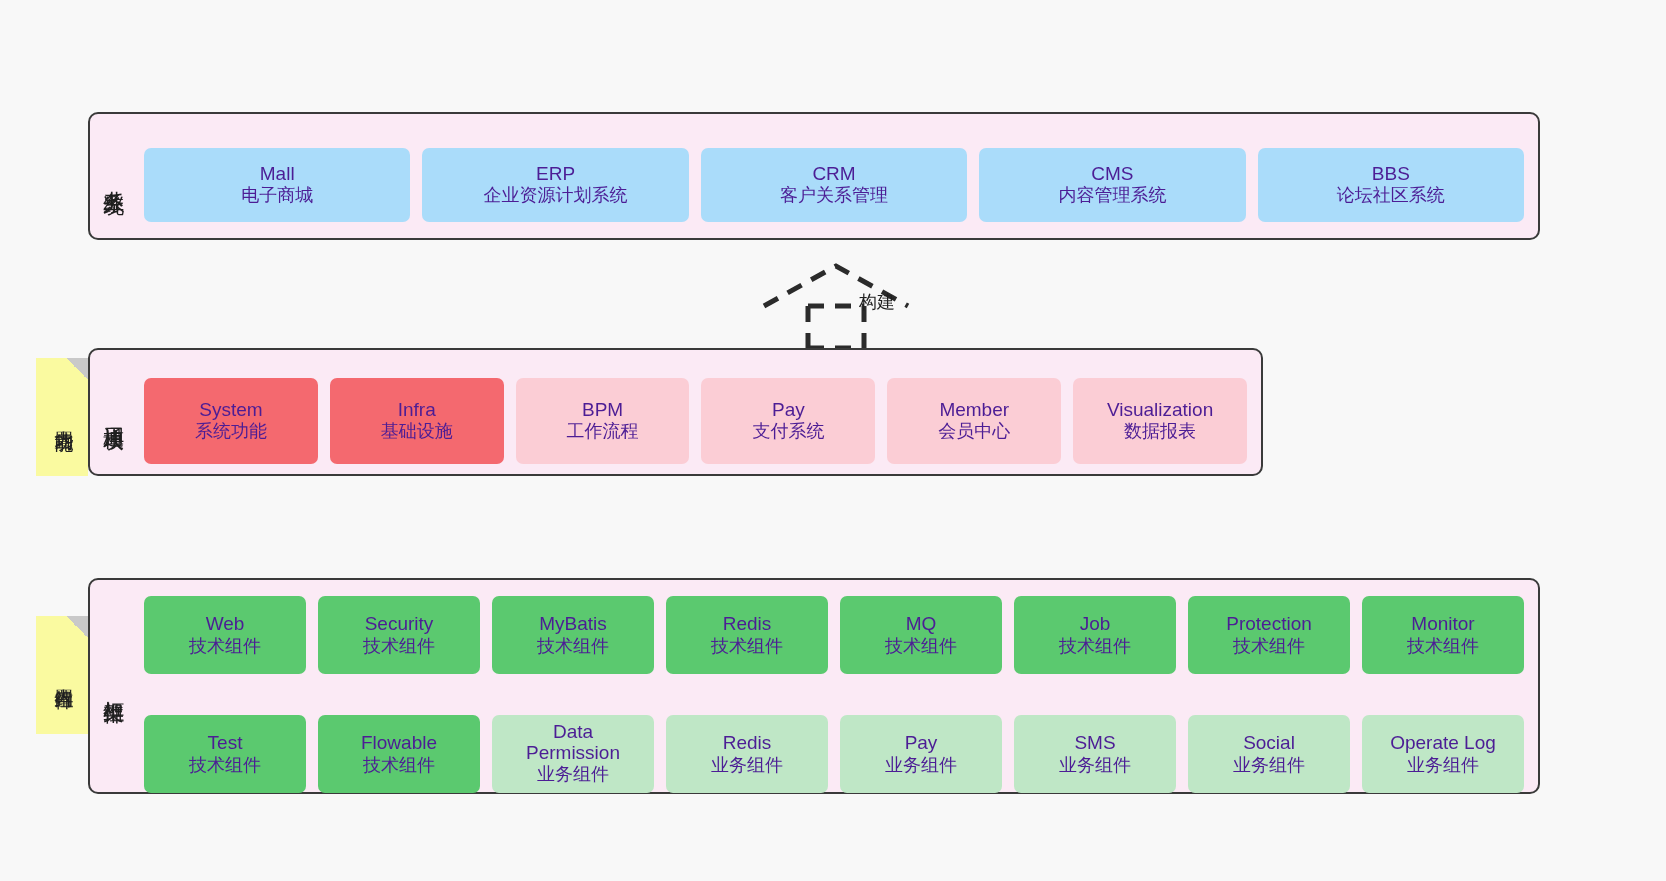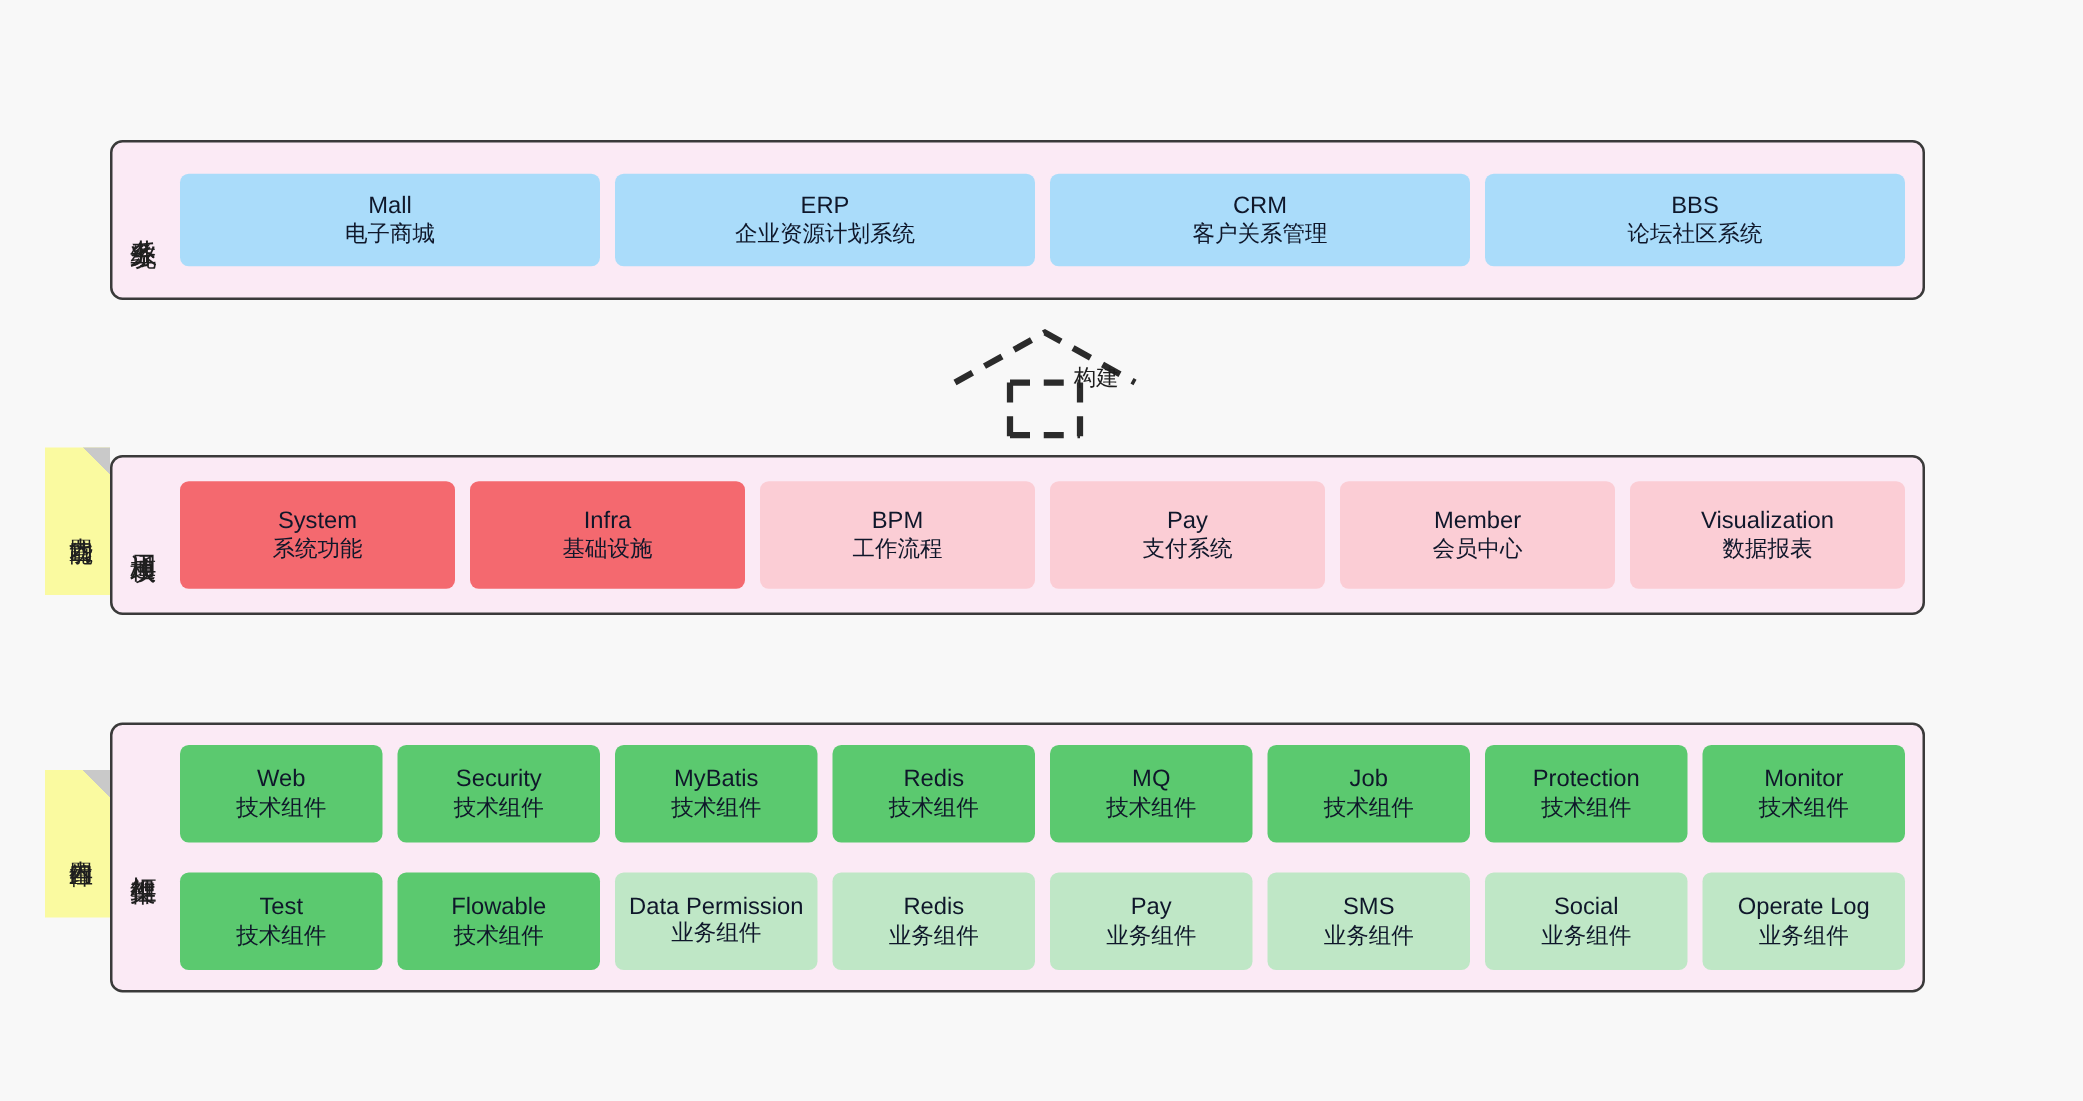--- a/index.html
+++ b/index.html
@@ -50,23 +50,24 @@
   .row { display: flex; width: 100%; gap: 12px; }
 
   .card {
     flex: 1 1 0;
     border-radius: 7px;
     display: flex;
     flex-direction: column;
     align-items: center;
     justify-content: center;
     text-align: center;
-    color: #0f172a;
+    color: #4c1d95;
     line-height: 1.22;
-    padding: 6px 3px;
+    padding: 6px 14px;
+    margin-top: 17px;
   }
   .card .en { font-size: 19px; }
   .card .cn { font-size: 18px; }
 
   
   .c-blue      { background: #aadcfa; height: 74px; }
   .c-red       { background: #f4696f; height: 86px; }
   .c-pink      { background: #fbcdd5; height: 86px; }
   .c-green     { background: #5bc96f; height: 78px; }
   .c-lightgreen{ background: #bfe7c6; height: 78px; }
@@ -119,20 +120,24 @@
         <div class="en">Mall</div>
         <div class="cn">电子商城</div>
       </div>
       <div class="card c-blue">
         <div class="en">ERP</div>
         <div class="cn">企业资源计划系统</div>
       </div>
       <div class="card c-blue">
         <div class="en">CRM</div>
         <div class="cn">客户关系管理</div>
+      </div>
+      <div class="card c-blue">
+        <div class="en">CMS</div>
+        <div class="cn">内容管理系统</div>
       </div>
       <div class="card c-blue">
         <div class="en">BBS</div>
         <div class="cn">论坛社区系统</div>
       </div>
     </div>
   </div>
 
   <div class="arrow" id="arrow-build" style="left:756px; top:262px; width:160px; height:88px;">
     <svg width="160" height="88" viewBox="0 0 160 88">
@@ -143,21 +148,21 @@
       <path d="M52 86 L108 86" fill="none" stroke="#2b2b2b" stroke-width="5" stroke-dasharray="16,11"></path>
     </svg>
     <span class="alabel" style="top:28px;margin-left:41px;">构建</span>
   </div>
 
   <div class="note" id="note-features" style="left:36px; top:358px; width:52px; height:118px;">
     <span class="fold"></span>
     <span>内置功能</span>
   </div>
 
-  <div class="layer" id="layer-modules" style="left:88px; top:364px; width:1452px; height:128px;">
+  <div class="layer" id="layer-modules" style="left:88px; top:348px; width:1175px; height:128px;">
     <div class="layer-title">通用模块</div>
     <div class="layer-body">
       <div class="card c-red">
         <div class="en">System</div>
         <div class="cn">系统功能</div>
       </div>
       <div class="card c-red">
         <div class="en">Infra</div>
         <div class="cn">基础设施</div>
       </div>

